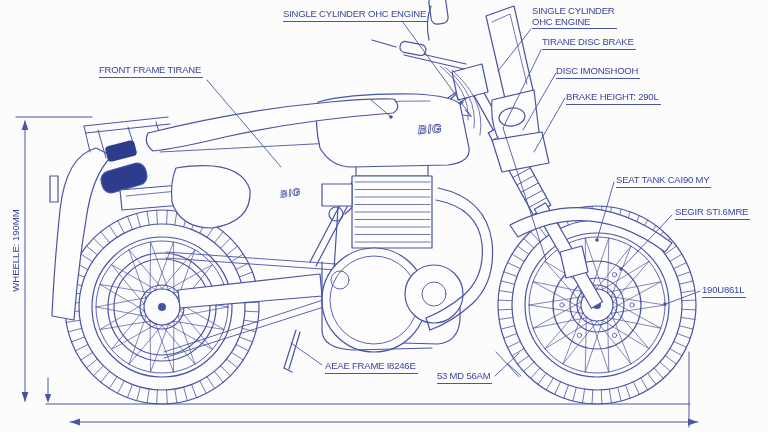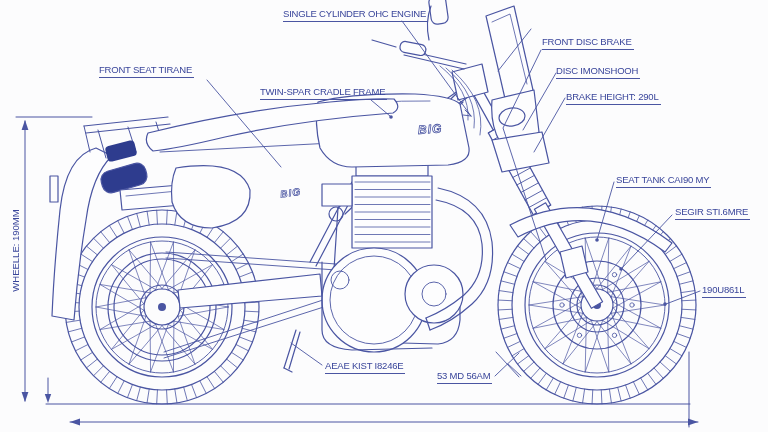--- a/index.html
+++ b/index.html
@@ -406,25 +406,26 @@
         <circle cx="621" cy="269" r="1.8" fill="var(--line)" stroke="none"></circle>
     <polyline points="700,291 666,304"></polyline>
         <circle cx="665" cy="304" r="1.8" fill="var(--line)" stroke="none"></circle>
     <polyline points="322,365 291,343"></polyline>
     <polyline points="521,376 508,364"></polyline>
     <path d="M496,352 L519,377 M519,353 L495,376"></path>
   </g>
 </svg>
 
 <div class="co" style="left:283px;top:9px">SINGLE CYLINDER OHC ENGINE</div>
-<div class="co" style="left:542px;top:37px">FRONT DISC BRAKE</div>
-<div class="co" style="left:99px;top:65px">FRONT SEAT TIRANE</div>
-<div class="co" style="left:260px;top:87px">TWIN-SPAR CRADLE FRAME</div>
+<div class="co" style="left:532px;top:6px">SINGLE CYLINDER
+OHC ENGINE</div>
+<div class="co" style="left:542px;top:37px">TIRANE DISC BRAKE</div>
+<div class="co" style="left:99px;top:65px">FRONT FRAME TIRANE</div>
 <div class="co" style="left:556px;top:66px">DISC IMONSHOOH</div>
 <div class="co" style="left:566px;top:92px">BRAKE HEIGHT: 290L</div>
 <div class="co" style="left:616px;top:175px">SEAT TANK CAI90 MY</div>
 <div class="co" style="left:675px;top:207px">SEGIR STI.6MRE</div>
 <div class="co" style="left:702px;top:285px">190U861L</div>
-<div class="co" style="left:325px;top:361px">AEAE KIST I8246E</div>
+<div class="co" style="left:325px;top:361px">AEAE FRAME I8246E</div>
 <div class="co" style="left:437px;top:371px">53 MD 56AM</div>
 <div class="vert">WHEELLE: 190MM</div>
 
 </div>
 
 </body></html>

